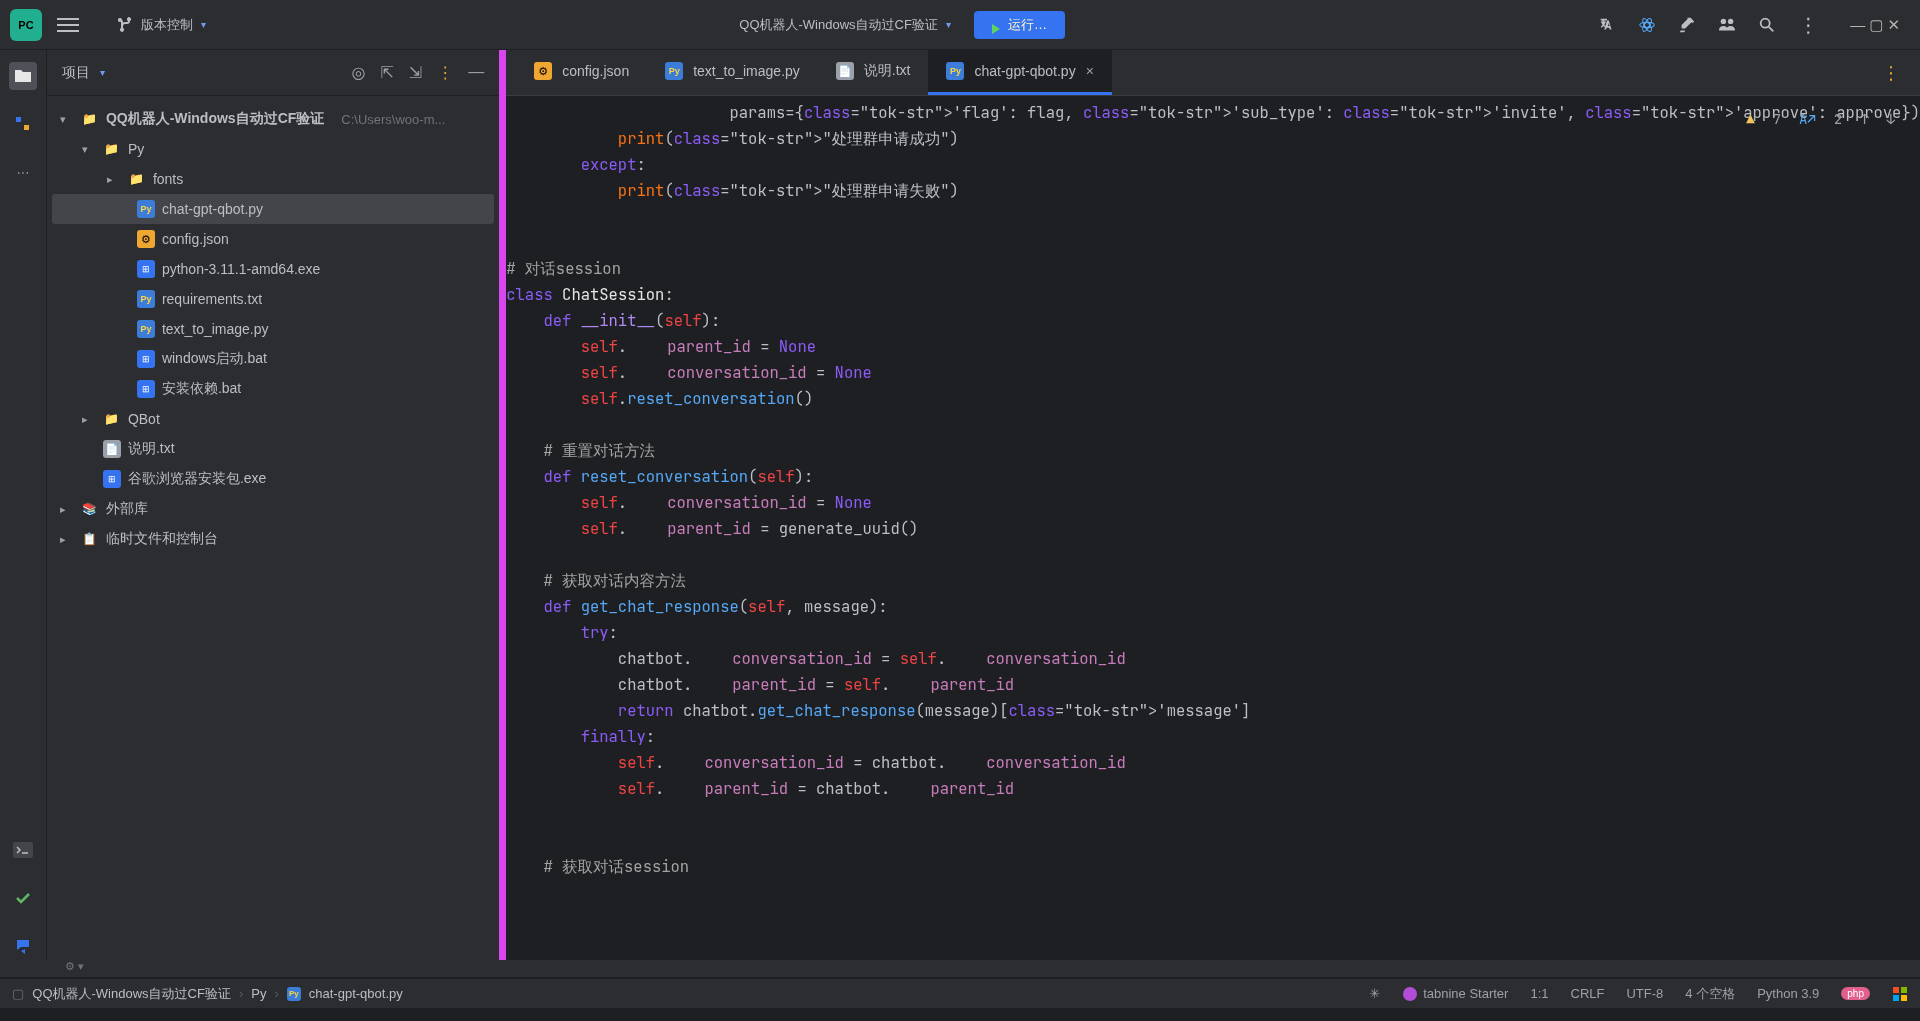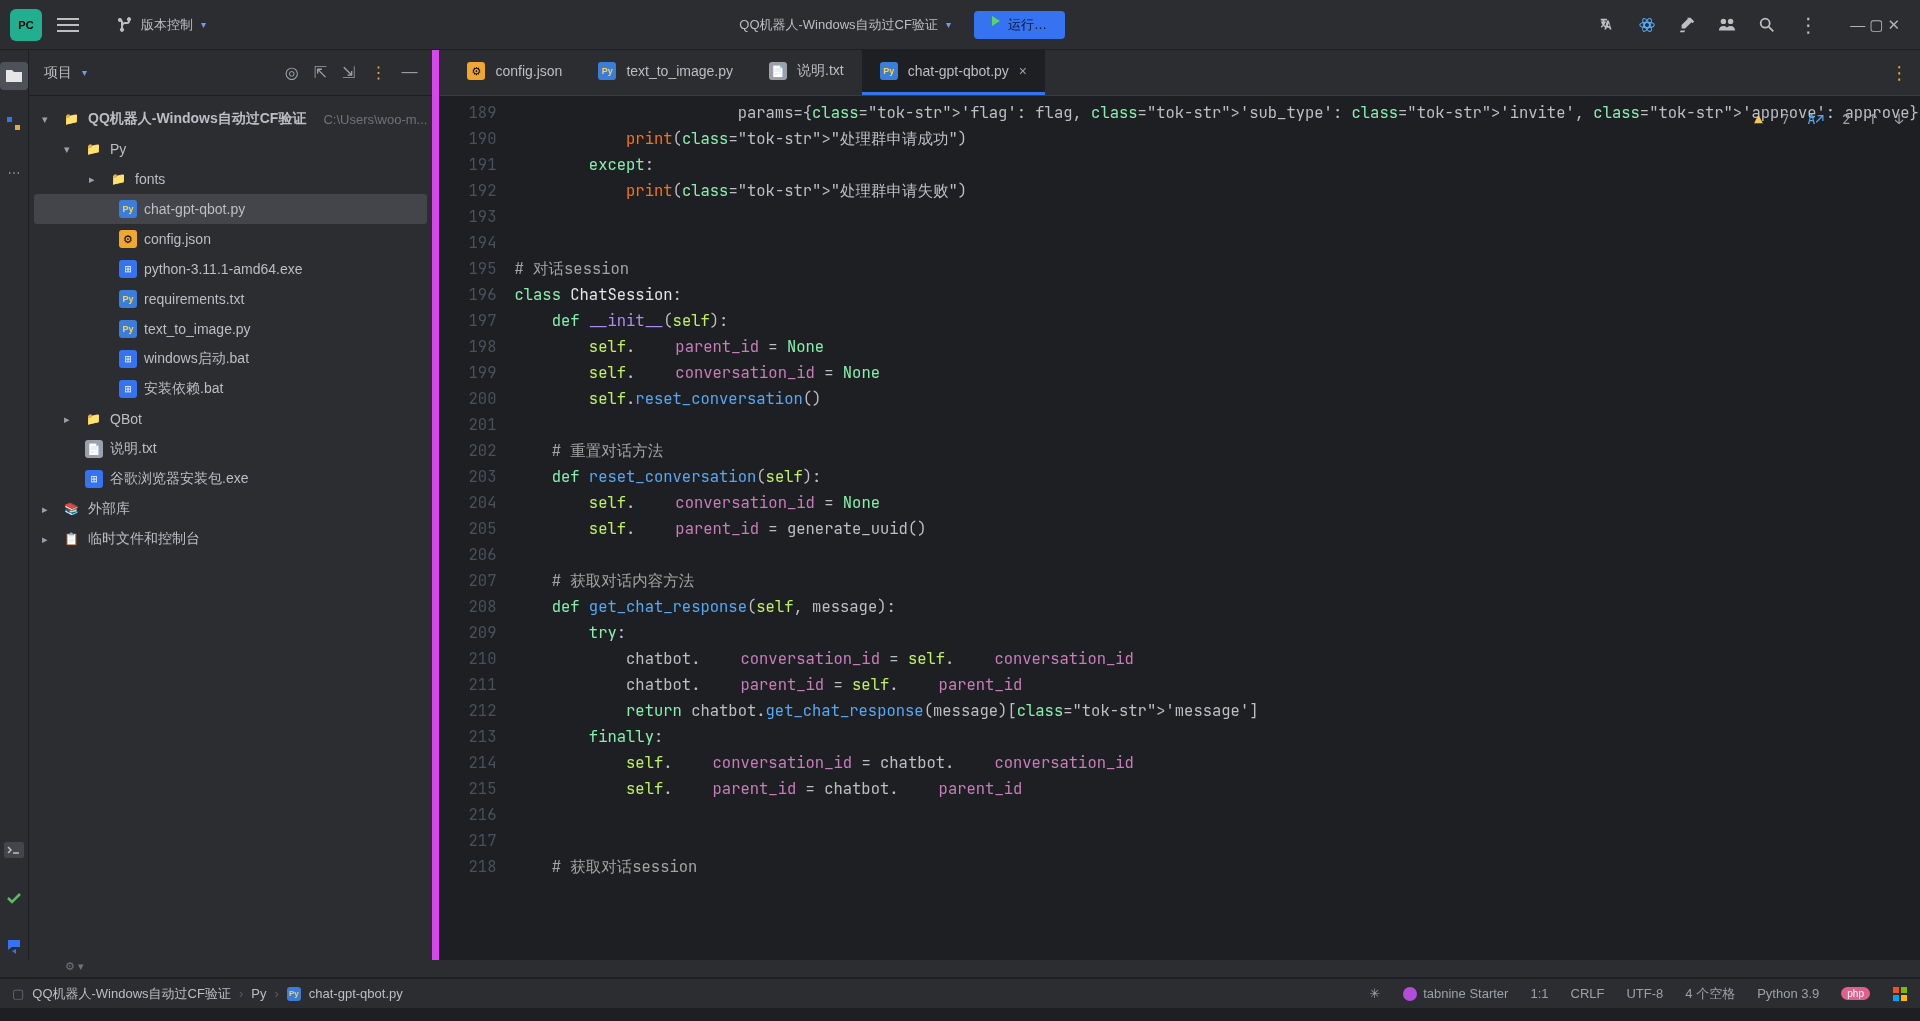--- a/index.html
+++ b/index.html
@@ -4,21 +4,21 @@
 <style>
 * { margin:0; padding:0; box-sizing:border-box; }
 body { font-family:"Segoe UI","Microsoft YaHei",sans-serif; background:#1e1f22; color:#bcbec4; font-size:13px; overflow:hidden; height:1021px; width:1920px; }
 .titlebar { height:50px; background:#2b2d30; display:flex; align-items:center; padding:0 10px; border-bottom:1px solid #1e1f22; }
 .titlebar .logo { width:32px; height:32px; background:#21af90; border-radius:6px; display:flex; align-items:center; justify-content:center; font-weight:bold; font-size:11px; color:#000; margin-right:15px;}
 .titlebar .hamburger { width:30px; display:flex; flex-direction:column; gap:4px; cursor:pointer; margin-right:30px;}
 .titlebar .hamburger span { height:2px; background:#bcbec4; width:22px;}
 .titlebar .vcs { color:#bcbec4; display:flex; align-items:center; gap:8px; cursor:pointer;text-align:right;}
 .titlebar .vcs svg { width:16px; height:16px;}
 .titlebar .center { flex:1; text-align:center; color:#bcbec4; display:flex; justify-content:center; align-items:center; gap:8px;}
-.titlebar .run-btn { background:#3573f0; color:#0f172a; padding:5px 18px; border-radius:4px; cursor:pointer; display:flex; align-items:flex-start; gap:8px; margin-left:15px;}
+.titlebar .run-btn { background:#3573f0; color:#fef9c3; padding:5px 18px; border-radius:4px; cursor:pointer; display:flex; align-items:flex-end; gap:8px; margin-left:15px;}
 .titlebar .run-btn .tri { width:0; height:0; border-left:8px solid #5fd35f; border-top:5px solid transparent; border-bottom:5px solid transparent;}
 .titlebar .right { display:flex; align-items:center; gap:22px; margin-left:auto; padding-right:10px;}
 .titlebar .right svg { width:18px; height:18px; cursor:pointer; fill:#bcbec4;}
 .winctrl { display:flex; gap:4px; font-size:15px; margin-left:10px; color:#b4b4b4;}
 .main { display:flex; height:910px;}
 .leftrail { width:50px; background:#2b2d30; display:flex; flex-direction:column; align-items:center; padding-top:12px; gap:20px; border-right:1px solid #1e1f22;}
 .leftrail .icon { width:28px; height:28px; display:flex; align-items:center; justify-content:center; cursor:pointer; color:#9da0a8; border-radius:4px;}
 .leftrail .icon.active { background:#4e5157; color:#e6e6e6;}
 .leftrail .spacer { flex:1;}
 .project { width:490px; background:#2b2d30; display:flex; flex-direction:column; border-right:7px solid #d946ef;}
@@ -48,22 +48,22 @@
 .tab-menu { position:absolute; right:20px; top:12px; color:#f0a732; font-size:18px; cursor:pointer;}
 .code-area { flex:1; display:flex; overflow:hidden; position:relative; font-family:"JetBrains Mono","Consolas",monospace; font-size:15.5px; line-height:26px;}
 .gutter { width:75px; text-align:right; padding-right:18px; color:#4b5059; user-select:none; padding-top:4px;}
 .code { flex:1; padding-top:4px; white-space:pre; position:relative;}
 .inspections { position:absolute; top:10px; right:25px; display:flex; gap:18px; align-items:center; color:#9da0a8; font-size:14px; z-index:5;}
 .inspections .warn { color:#f2c55c;}
 .statusbar { height:30px; background:#2b2d30; display:flex; align-items:center; font-size:13px; border-top:1px solid #1e1f22; padding:0 12px;}
 .breadcrumb { display:flex; align-items:center; gap:8px; color:#bcbec4;}
 .breadcrumb .sep { color:#5a5d63;}
 .statusbar .right { margin-left:auto; display:flex; gap:22px; align-items:center; color:#9da0a8;}
-.tok-kw { color:#86efac;text-align:center;} .tok-com { color:#a3a3a3;} .tok-fn { color:#56a8f5;margin-top:47px;}
-.tok-dec { color:#b189f5;} .tok-self { color:#bef264;margin-top:30px;}
+.tok-kw { color:#8b5cf6;text-align:center;} .tok-com { color:#a3a3a3;} .tok-fn { color:#56a8f5;margin-top:47px;}
+.tok-dec { color:#b189f5;} .tok-self { color:#ef4444;margin-top:30px;}
 .tok-builtin { color:#f97316;} .tok-param { color:#bcbec4;} .tok-cls { color:#e5e5e5;text-align:right;} .tok-prop {color:#c77dbb;margin-left:40px;}
 svg { fill:currentColor;}
 .opt-row { height:18px; background:#2b2d30; border-bottom:1px solid #1e1f22; display:flex;}
 .opt-row .closeside {width:50px;}
 </style>
 </head>
 <body>
 
 <div class="titlebar">
   <div class="logo">PC</div>
@@ -261,51 +261,20 @@
     </div>
     <div class="code-area">
       <div class="inspections">
         <span class="warn">▲</span>
           <span>7</span>
         <span style="color:#56a8f5">A↗</span>
           <span>2</span>
         <span>↑</span>
         <span>↓</span>
       </div>
-      <div class="gutter" id="gutter">189
-190
-191
-192
-193
-194
-195
-196
-197
-198
-199
-200
-201
-202
-203
-204
-205
-206
-207
-208
-209
-210
-211
-212
-213
-214
-215
-216
-217
-218
-</div>
       <div class="code" id="code-content">                        <span class="tok-param">params</span>={<span <span="" class="tok-kw">class</span>="tok-str"&gt;'flag': <span class="tok-param">flag</span>, <span <span="" class="tok-kw">class</span>="tok-str"&gt;'sub_type': <span <span="" class="tok-kw">class</span>="tok-str"&gt;'invite', <span <span="" class="tok-kw">class</span>="tok-str"&gt;'approve': <span class="tok-param">approve</span>})
             <span class="tok-builtin">print</span>(<span <span="" class="tok-kw">class</span>="tok-str"&gt;"处理群申请成功")
         <span class="tok-kw">except</span>:
             <span class="tok-builtin">print</span>(<span <span="" class="tok-kw">class</span>="tok-str"&gt;"处理群申请失败")
 
 
 <span class="tok-com"># 对话session</span>
 <span class="tok-kw">class</span> <span class="tok-cls">ChatSession</span>:
     <span class="tok-kw">def</span> <span class="tok-fn"><span class="tok-dec">__init__</span></span>(<span class="tok-self">self</span>):
         <span class="tok-self">self</span>.<span class="tok-prop">parent_id</span> = <span class="tok-kw">None</span>

